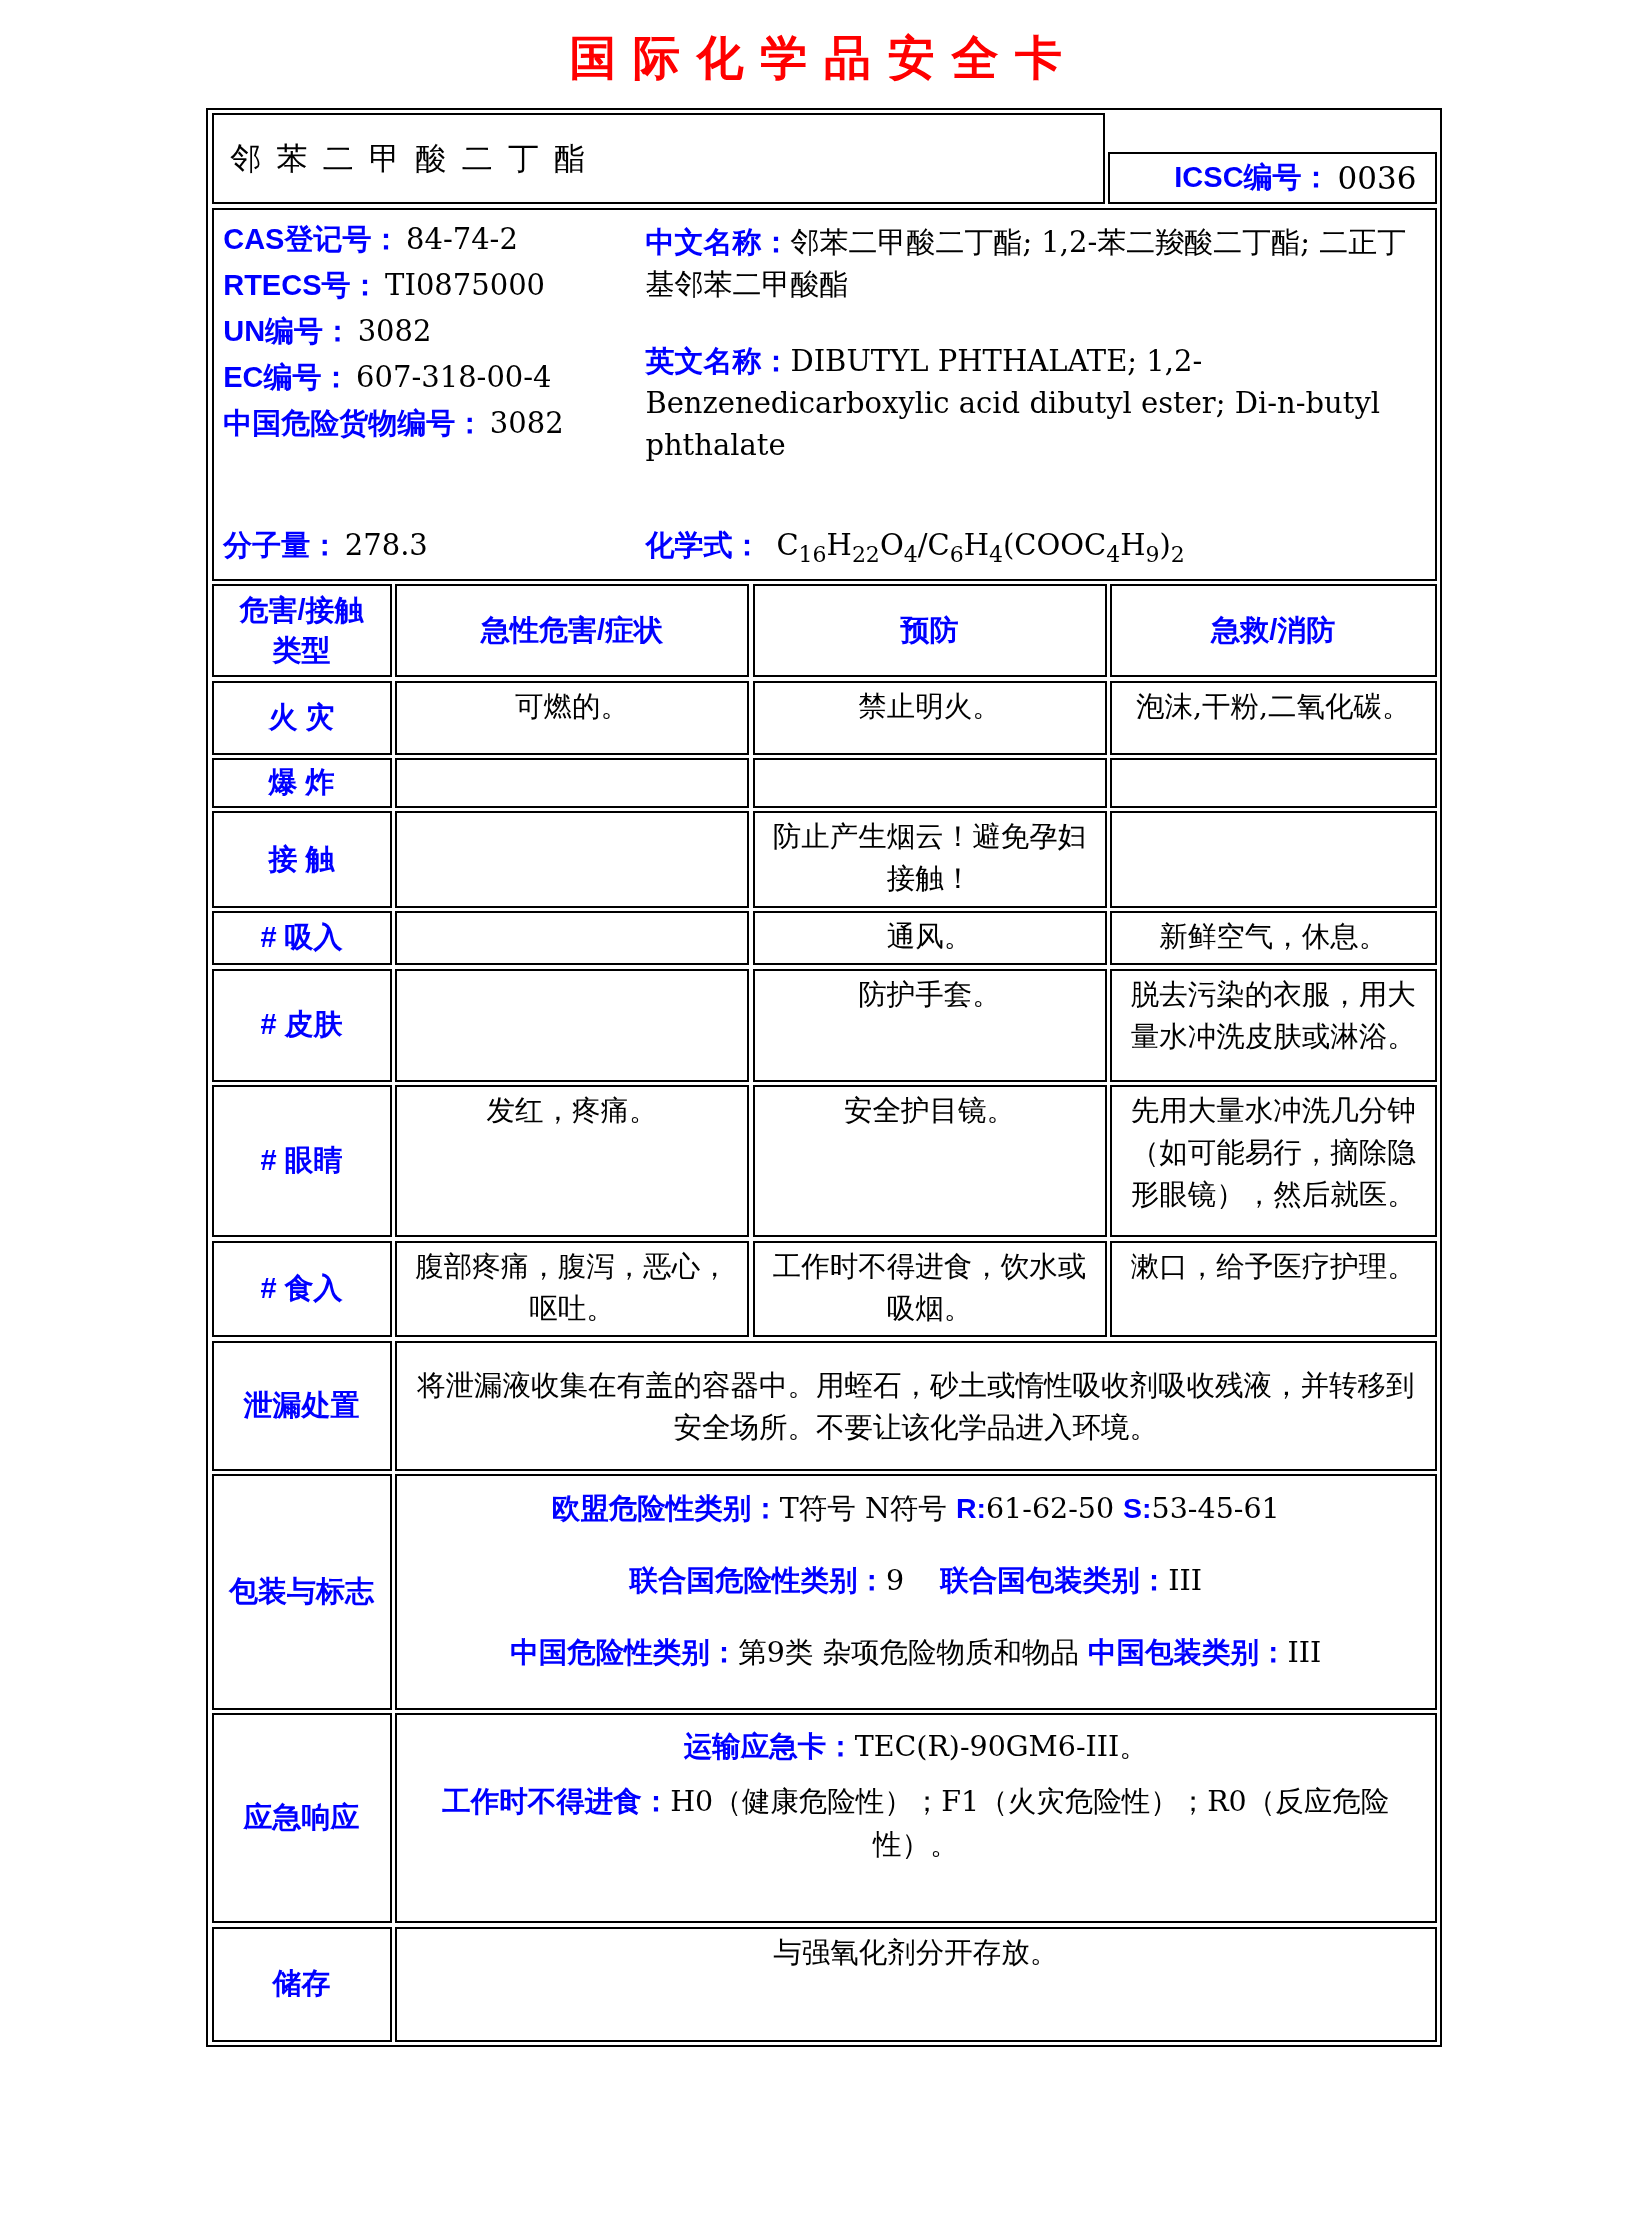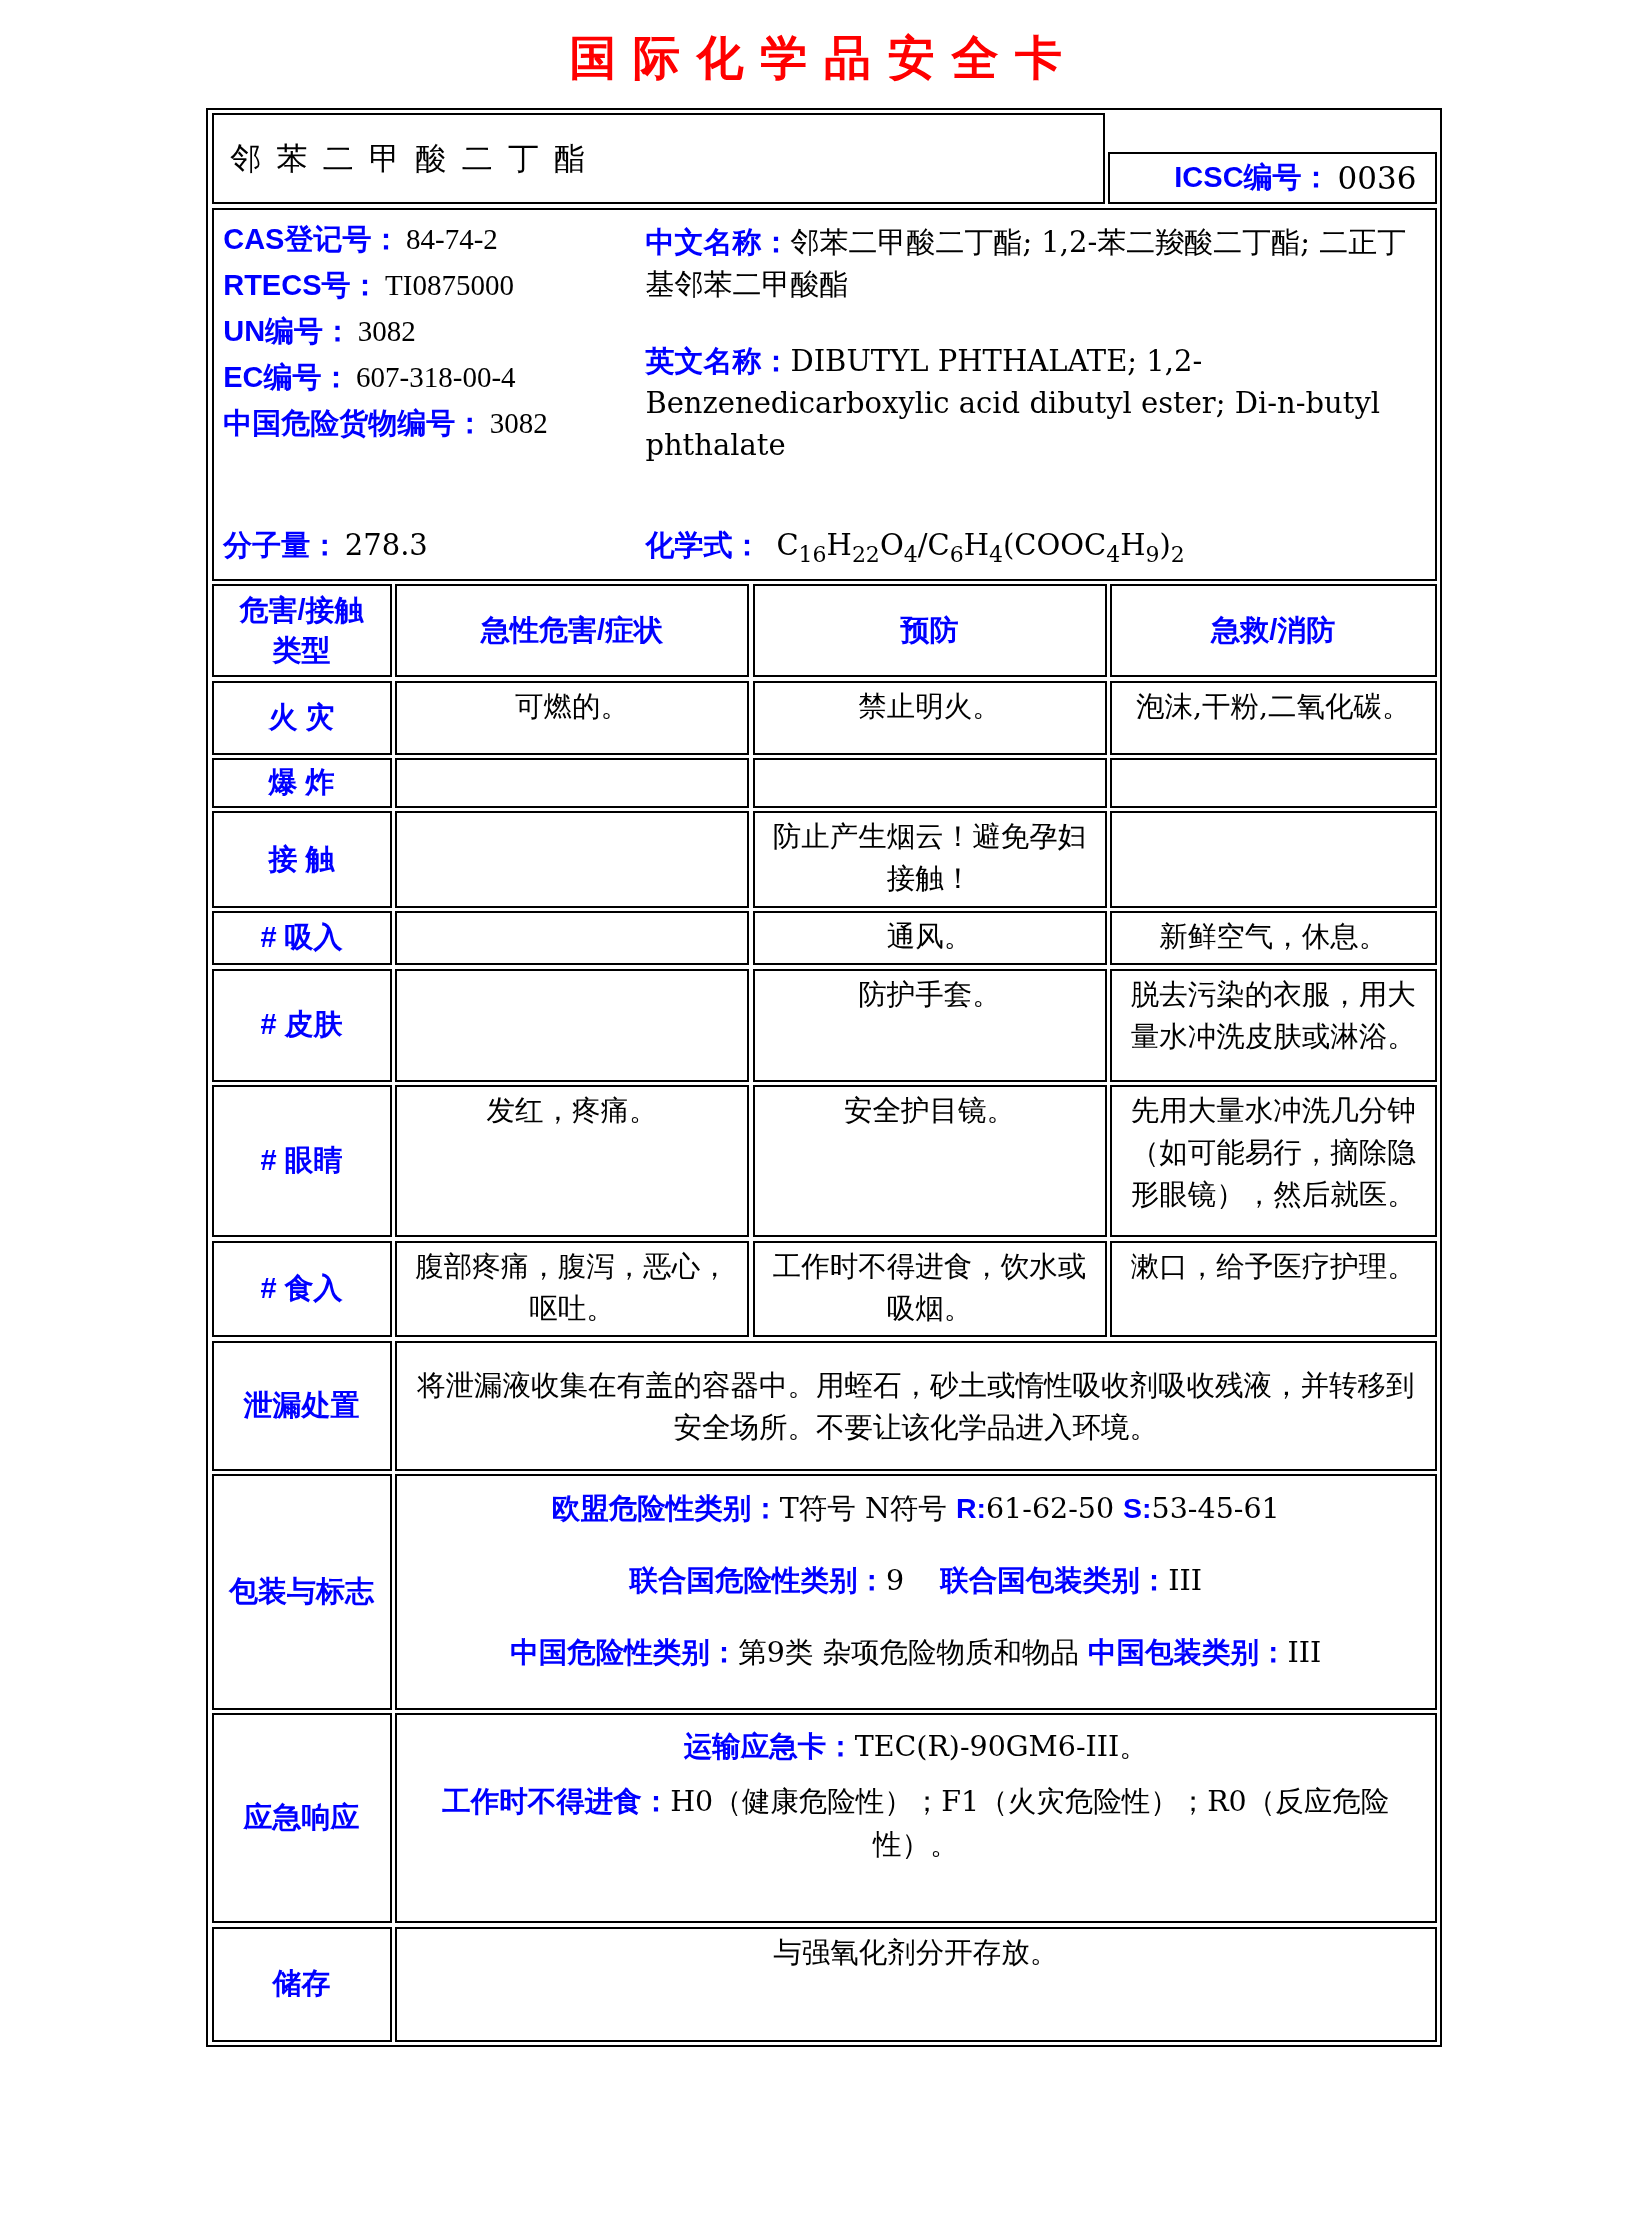--- a/index.html
+++ b/index.html
@@ -55,21 +55,21 @@
 
   
   .id-cell {
     min-height:373px;
     padding:11px 9.7px 12.5px 9.7px;
     display:grid; grid-template-columns:418px 1fr; gap:4.2px;
     font-size:29px;
   }
   .id-left, .id-right { display:flex; flex-direction:column; min-width:0; }
   .id-line { line-height:1.3; margin-bottom:8.4px; white-space:nowrap; }
-  .id-line .val { margin-left:5.6px;font-family:Liberation Serif, serif; }
+  .id-line .val { margin-left:5.6px; }
   .mw-line { margin-top:auto; }
   .mw-line .val { margin-left:5.6px; }
   .para { line-height:1.45; }
   .para-en { margin-top:35px; }
   .formula-line { margin-top:auto; white-space:nowrap; }
   .formula-line .val { margin-left:15px; }
   .formula-line sub { font-size:22px; line-height:0; }
 
   
   .hcell, .type-cell {

